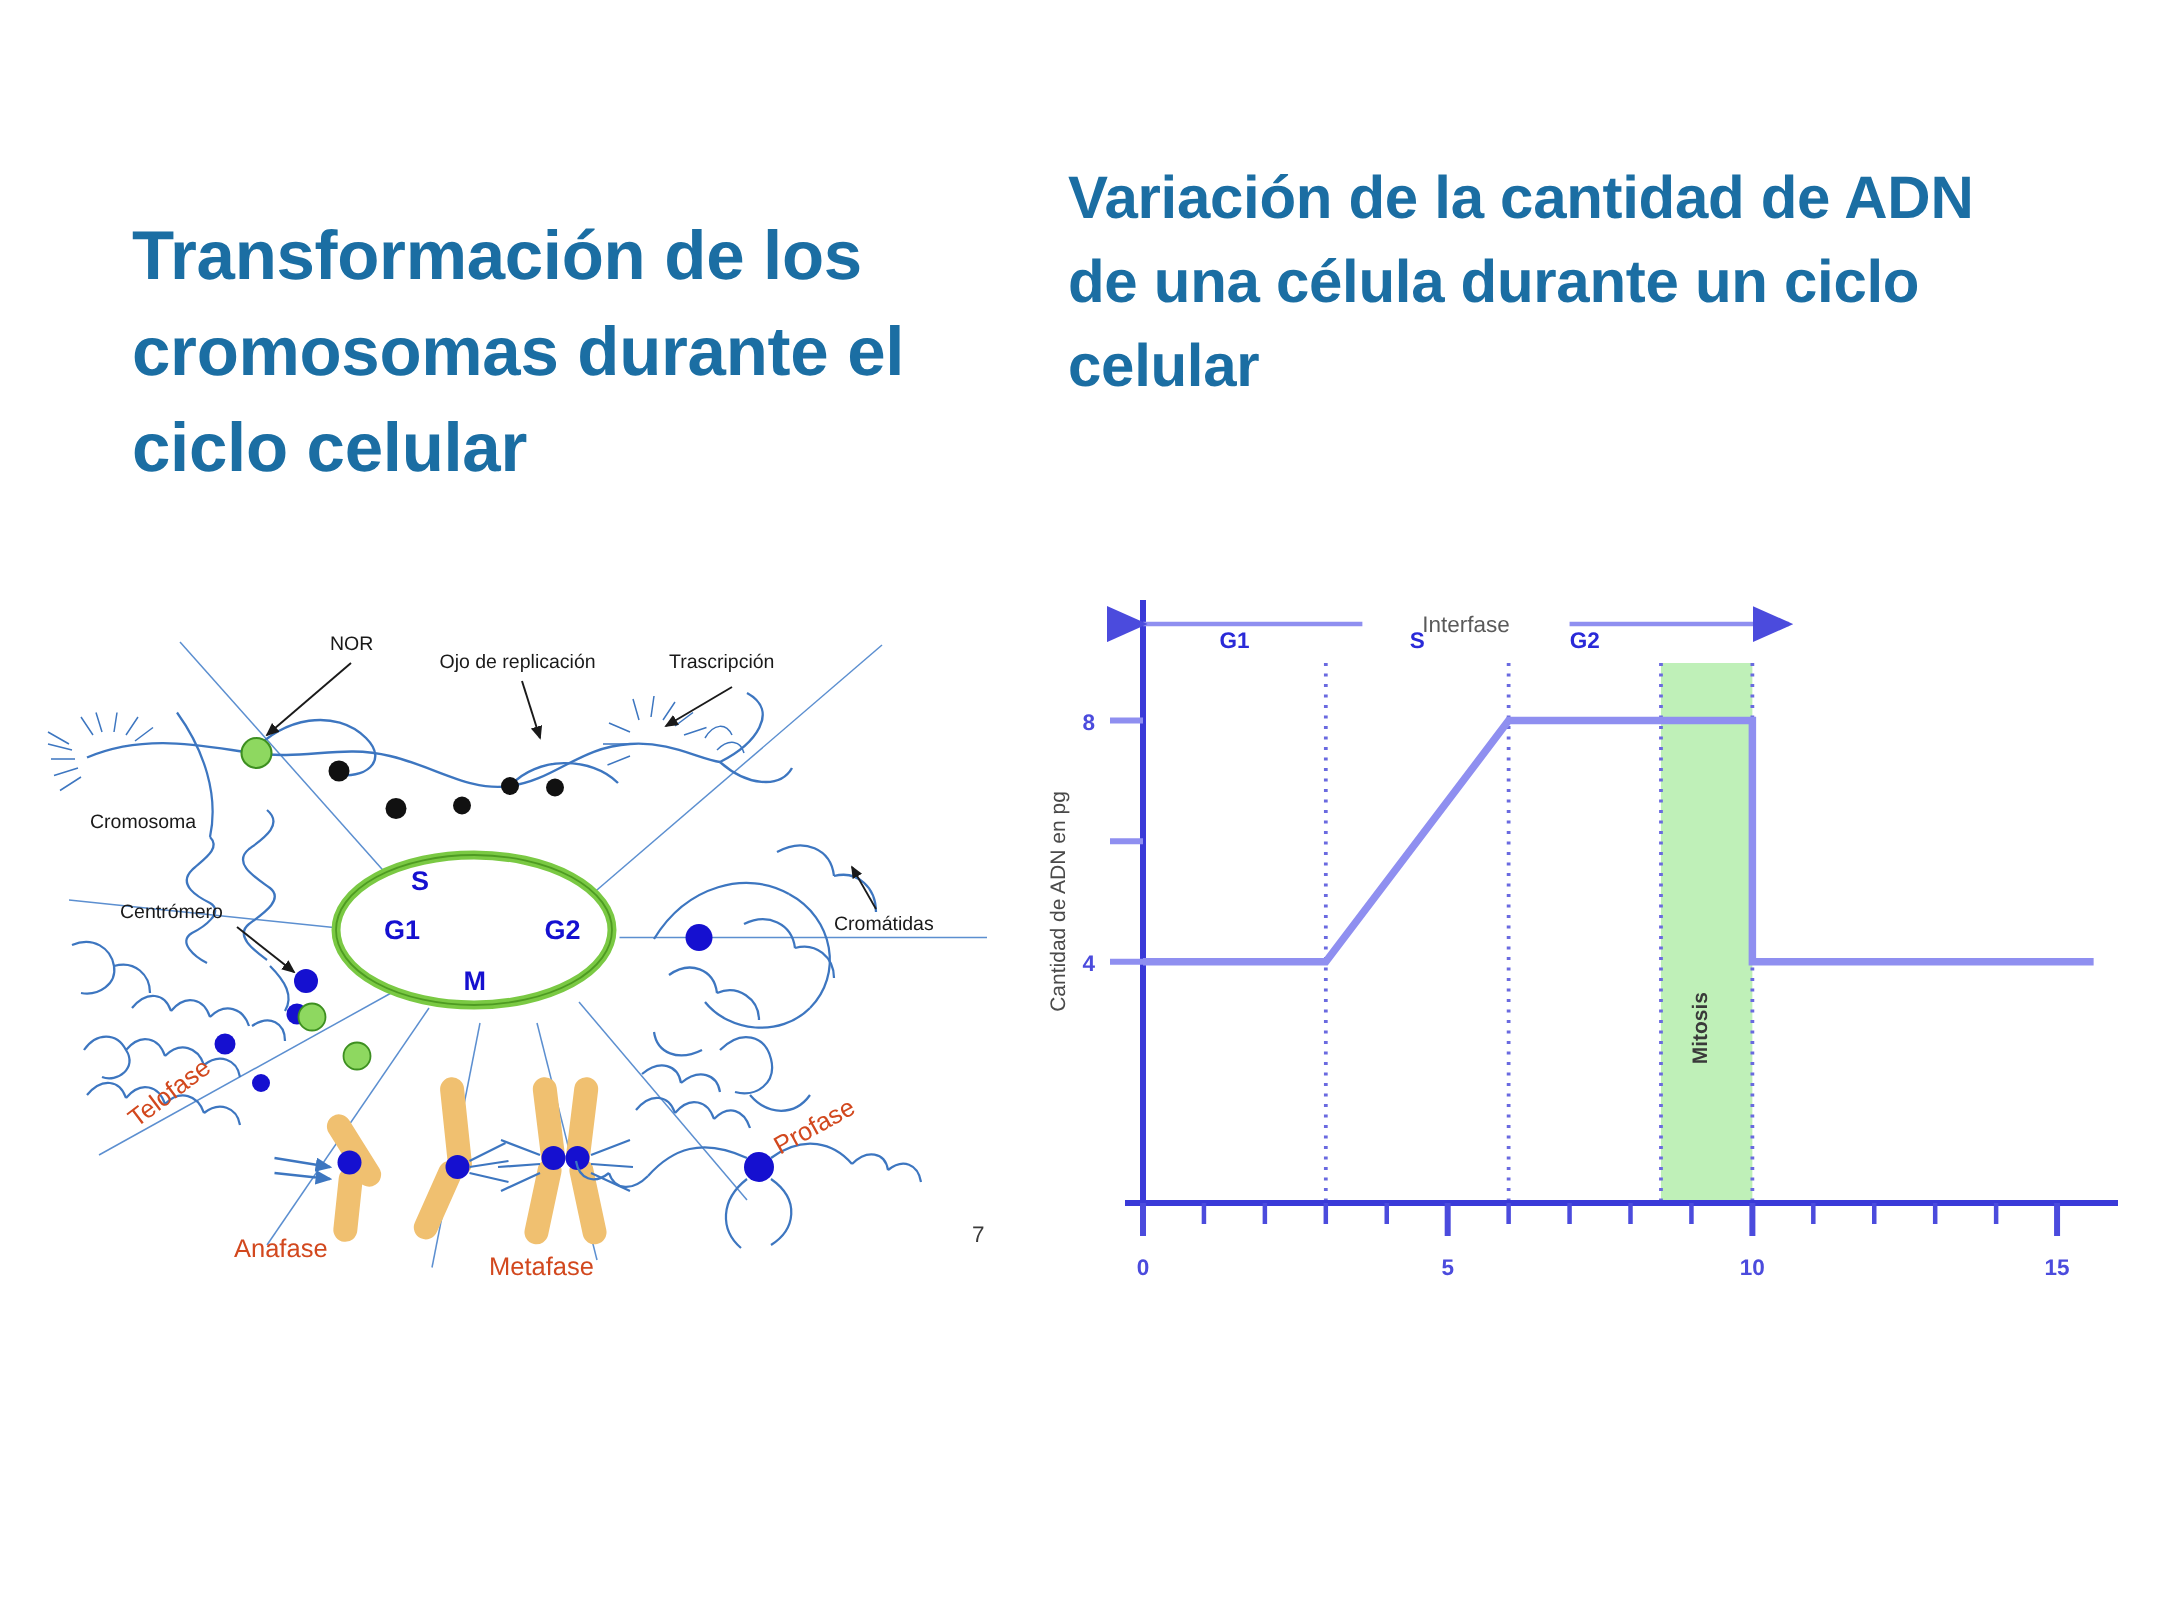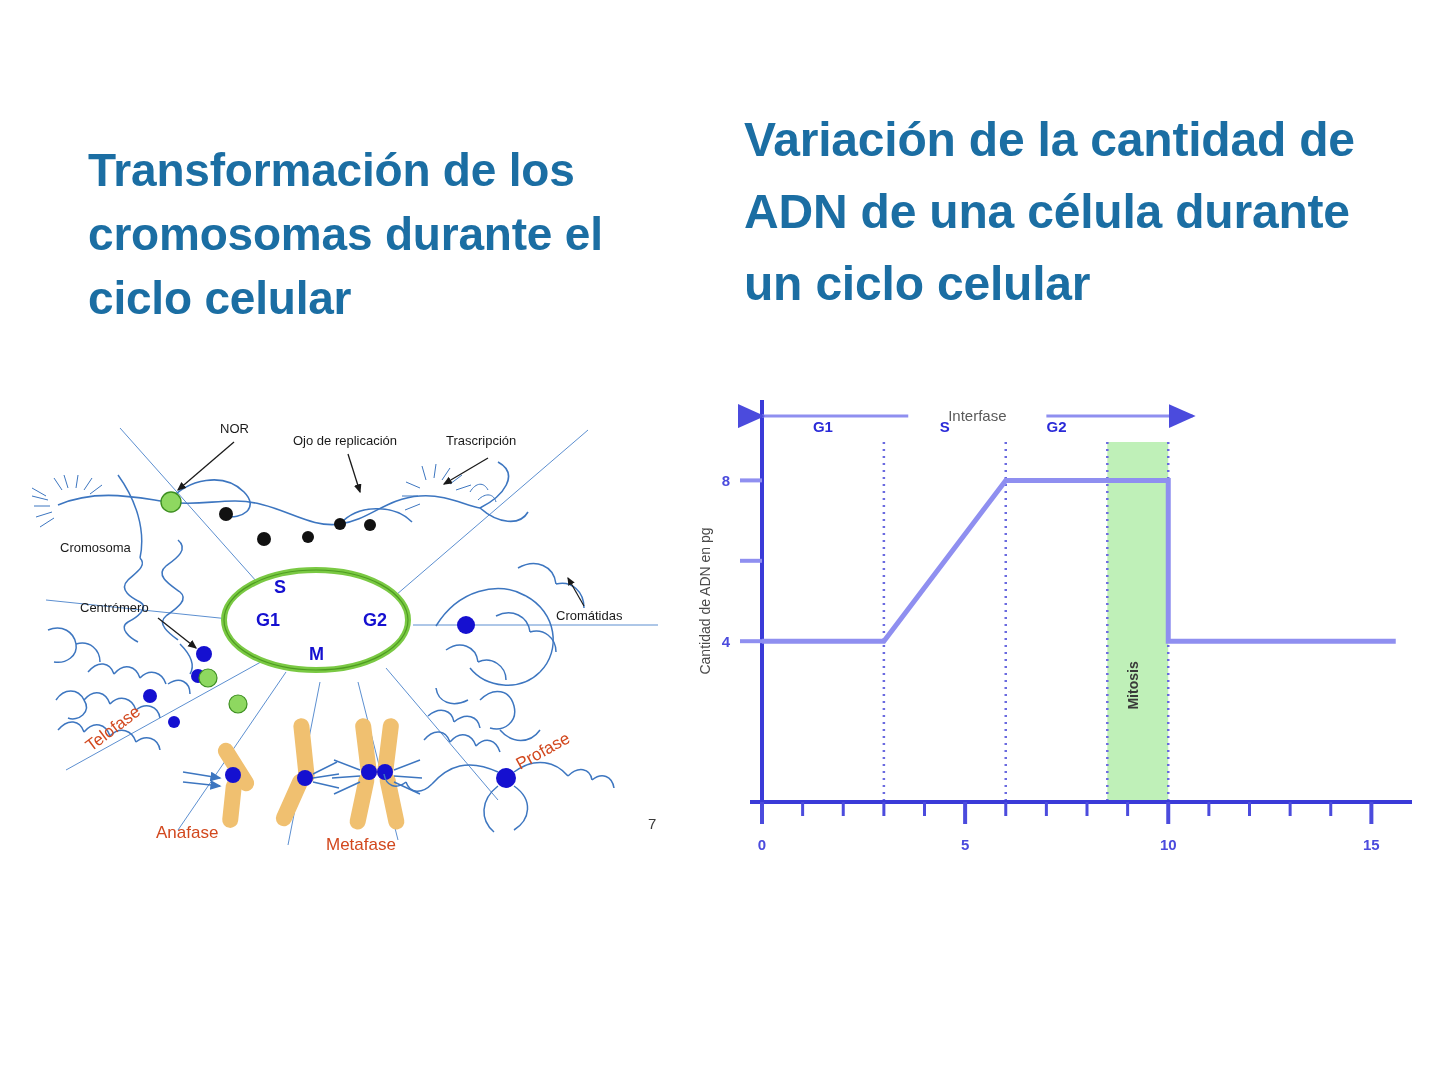--- a/index.html
+++ b/index.html
@@ -15,22 +15,22 @@
     position:absolute;
     color:#1b6ea3;
     font-weight:bold;
     letter-spacing:-0.2px;
   }
   #title-left{
     left:88px; top:138px; width:620px;
     font-size:46px; line-height:64px;
   }
   #title-right{
-    left:744px; top:104px; width:620px;
-    font-size:48px; line-height:72px;
+    left:712px; top:104px; width:620px;
+    font-size:40px; line-height:56px;
   }
 
   
   #fig-left{position:absolute;left:28px;top:400px;width:640px;height:470px;}
   #fig-left svg{display:block;}
 
   .dlabel{font-family:"Liberation Sans",sans-serif;font-size:13px;fill:#1a1a1a;}
   .dphase{font-family:"Liberation Sans",sans-serif;font-size:17px;fill:#d2481e;}
   .dcyc{font-family:"Liberation Sans",sans-serif;font-size:18px;font-weight:bold;fill:#1510d0;}
   .pagenum{position:absolute;left:648px;top:815px;font-size:15px;color:#3a3a3a;}

